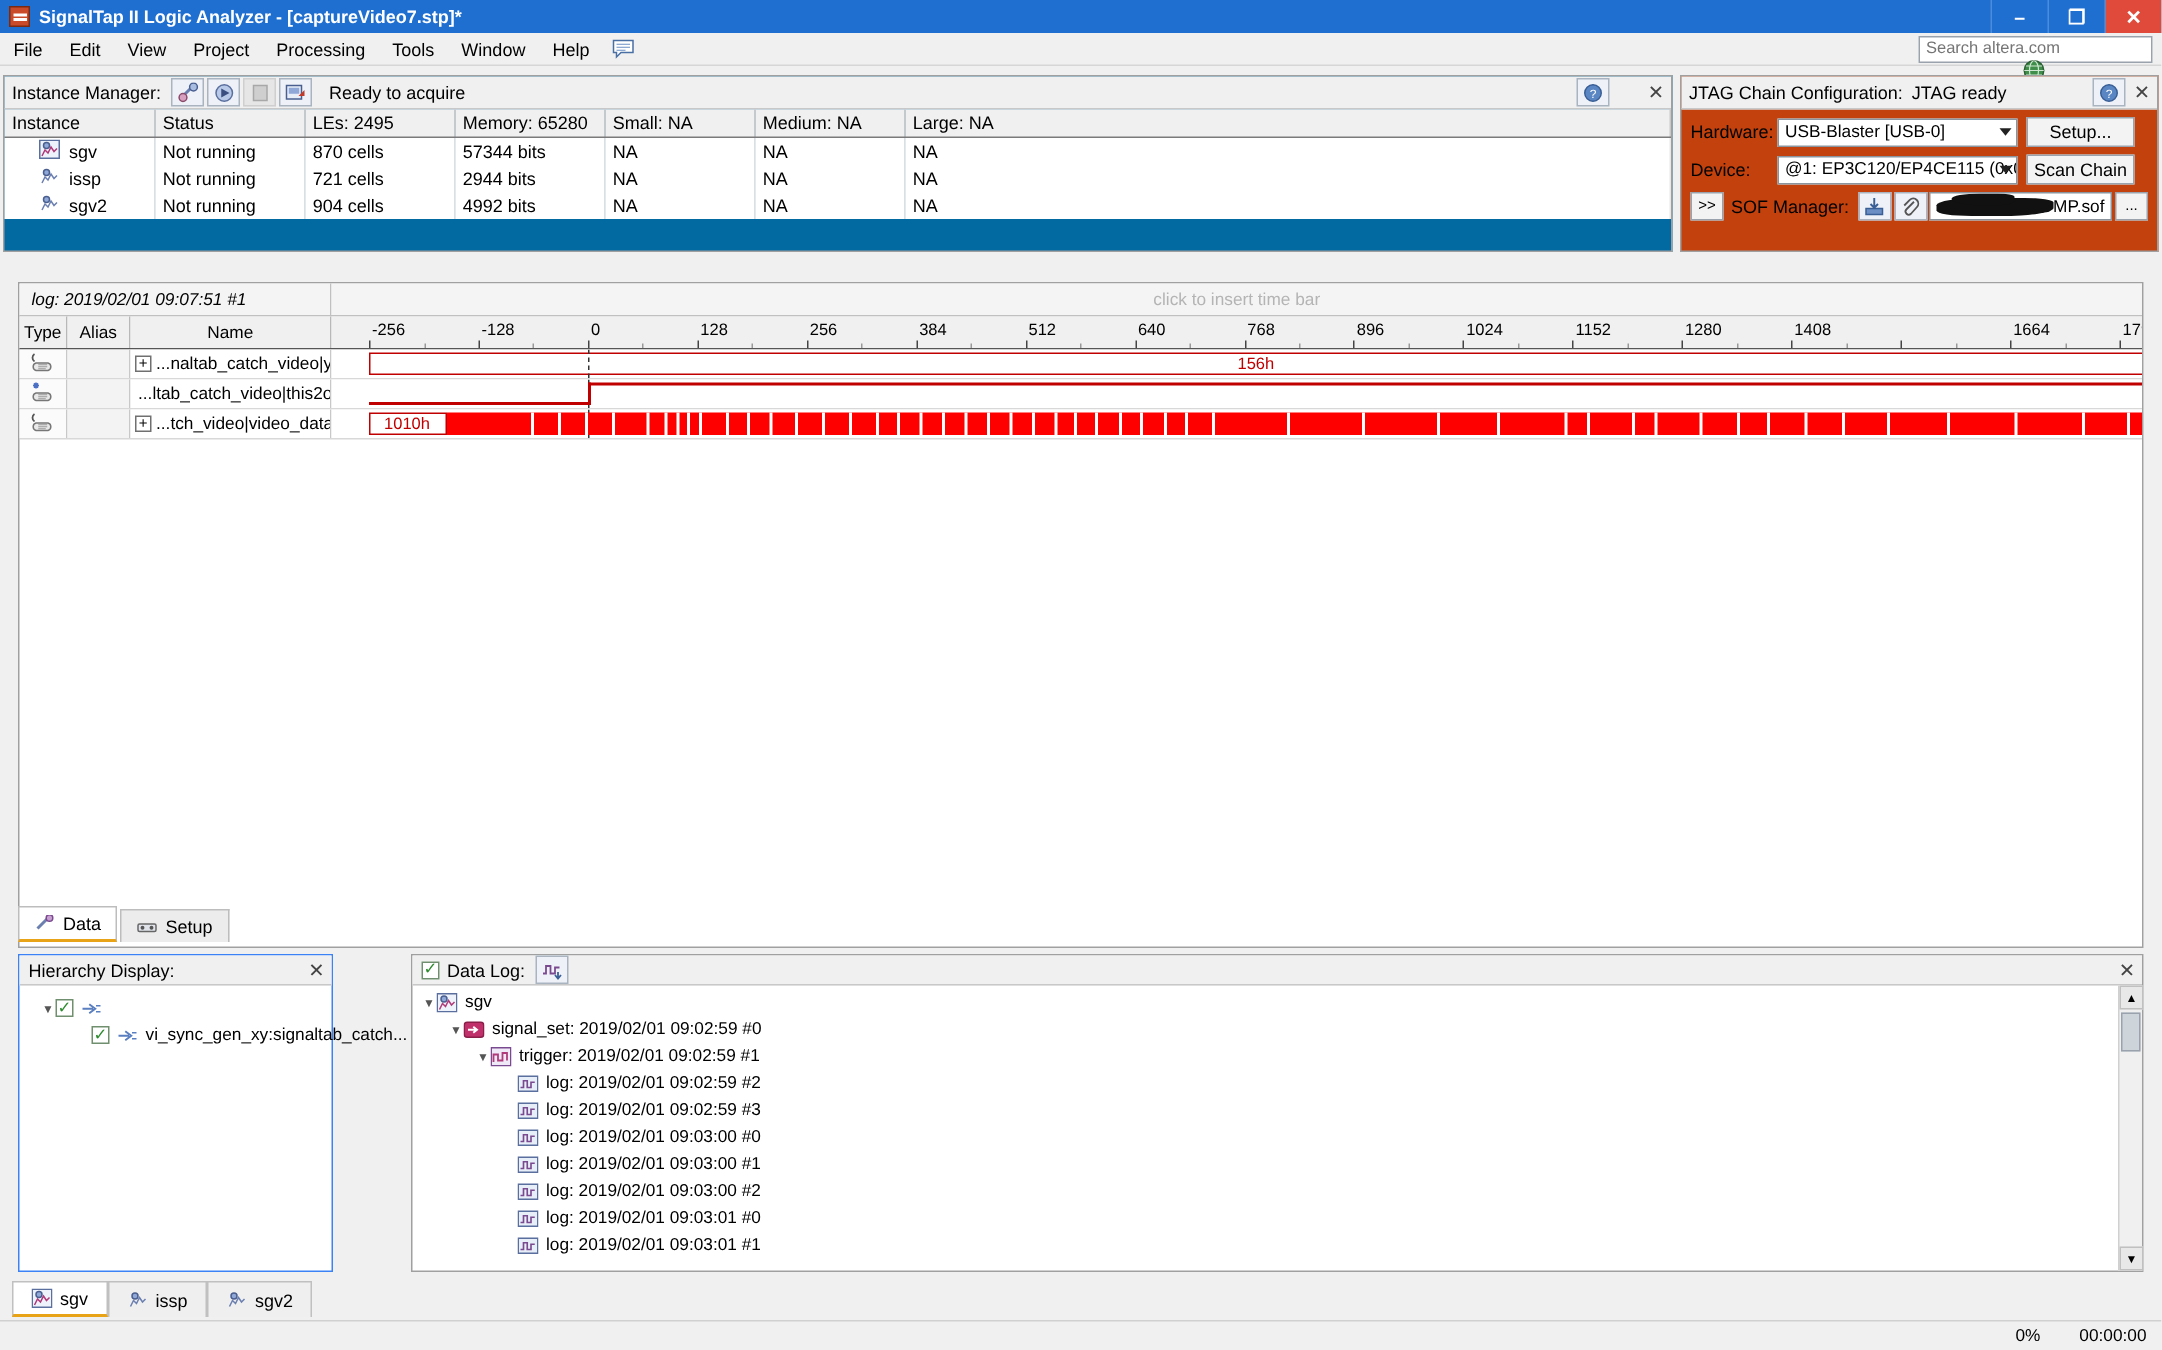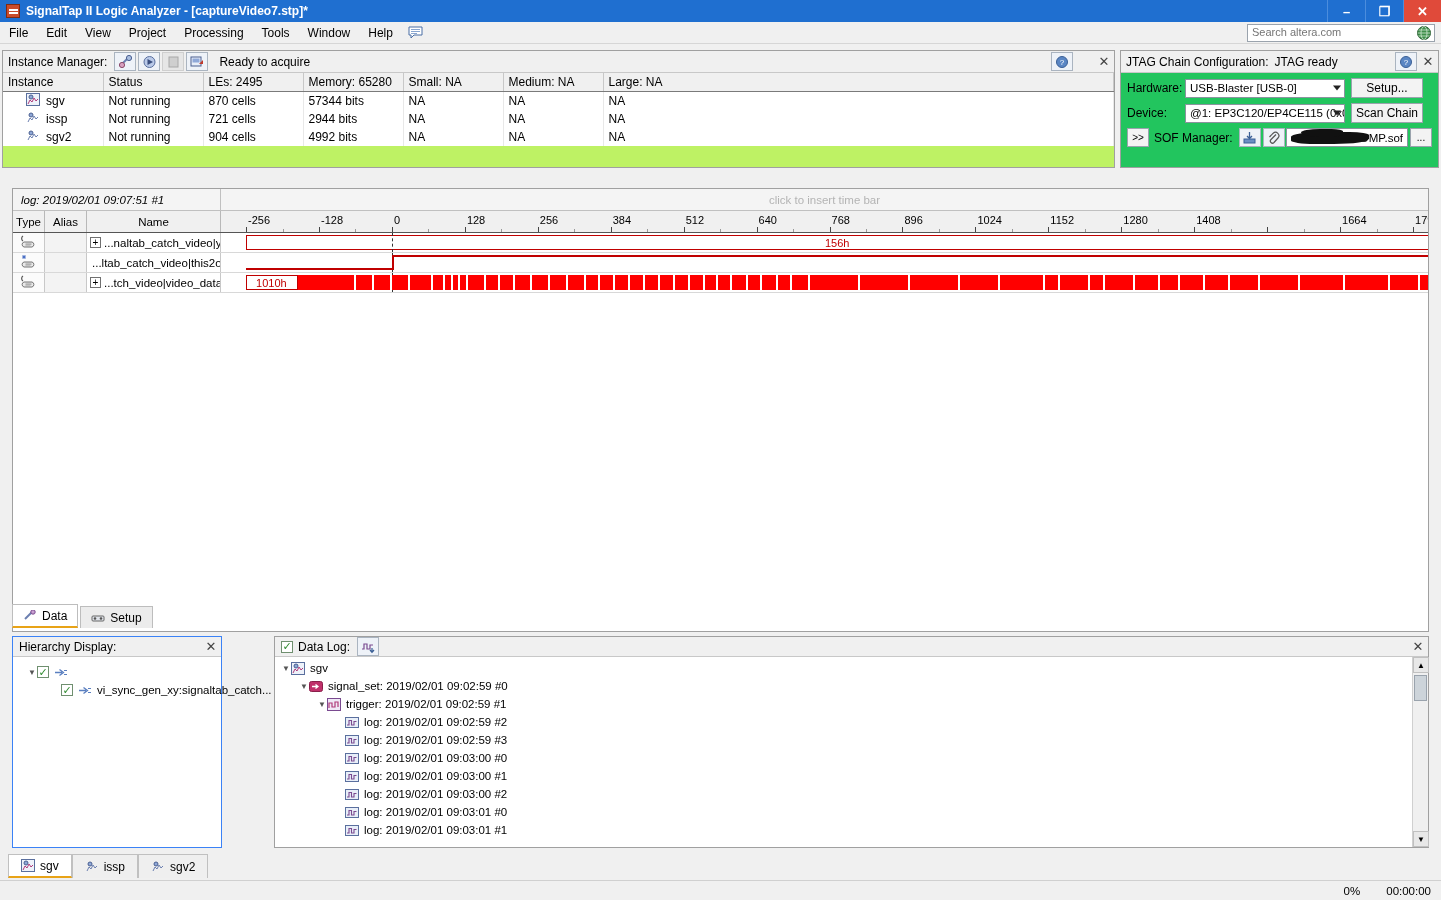--- a/index.html
+++ b/index.html
@@ -46,37 +46,37 @@
   .menubar {
     height: 22px; background: #f0f0f0;
     display: flex; align-items: center;
     border-bottom: 1px solid #d6d6d6;
     position: relative;
   }
   .menu-item { padding: 2px 9px; font-size: 12px; color: #000; }
   .menu-icon { margin-left: 6px; display: flex; align-items: center; }
   .search-wrap {
     position: absolute; right: 6px; top: 2px;
-    display: flex; align-items: flex-start;
+    display: flex; align-items: center;
     border: 1px solid #9aa3ad; background: #fff;
-    height: 18px; width: 188px;
+    height: 18px; width: 156px; flex-direction: column;
   }
   .search-wrap input {
     border: none; outline: none; flex: 1;
     font-family: "Liberation Sans", sans-serif; font-size: 11px;
     padding-left: 4px; color: #333; width: 100%;
     background: transparent;
   }
   .globe { width: 16px; height: 16px; margin-right: 2px; flex: none; }
 
   
   .im-wrap {
     position: absolute; left: 2px; top: 50px;
     width: 1113px; height: 118px;
-    background: #bef264; border: 1px solid #a0a0a0;
+    background: #0369a1; border: 1px solid #a0a0a0;
   }
   .panel-head {
     height: 22px; background: #f0f0f0;
     display: flex; align-items: center;
     border-bottom: 1px solid #c8c8c8;
     padding-left: 5px; font-size: 12px;
   }
   .tool-btn {
     width: 22px; height: 19px; margin: 0 1px;
     border: 1px solid #aab4c0; background: #eef2f8;
@@ -99,21 +99,21 @@
     border-right: 1px solid #e8e8e8; padding: 1px 5px;
     height: 18px; background: #fff;
   }
   .inst-cell { display: flex; align-items: center; padding-left: 18px; }
   .inst-cell .ico { margin-right: 6px; flex: none; }
 
   
   .jtag-wrap {
     position: absolute; left: 1120px; top: 50px;
     width: 319px; height: 118px;
-    background: #22c55e; border: 1px solid #a0a0a0;
+    background: #c2410c; border: 1px solid #a0a0a0;
   }
   .jtag-body { padding: 5px 6px; }
   .jtag-row { display: flex; align-items: center; margin-bottom: 5px; }
   .jtag-row .lbl { width: 58px; font-size: 12px; }
   .combo {
     height: 19px; border: 1px solid #8a949e; background: #fff;
     display: flex; align-items: center; padding-left: 4px;
     font-size: 11.5px; position: relative; overflow: hidden;
     white-space: nowrap;
   }

